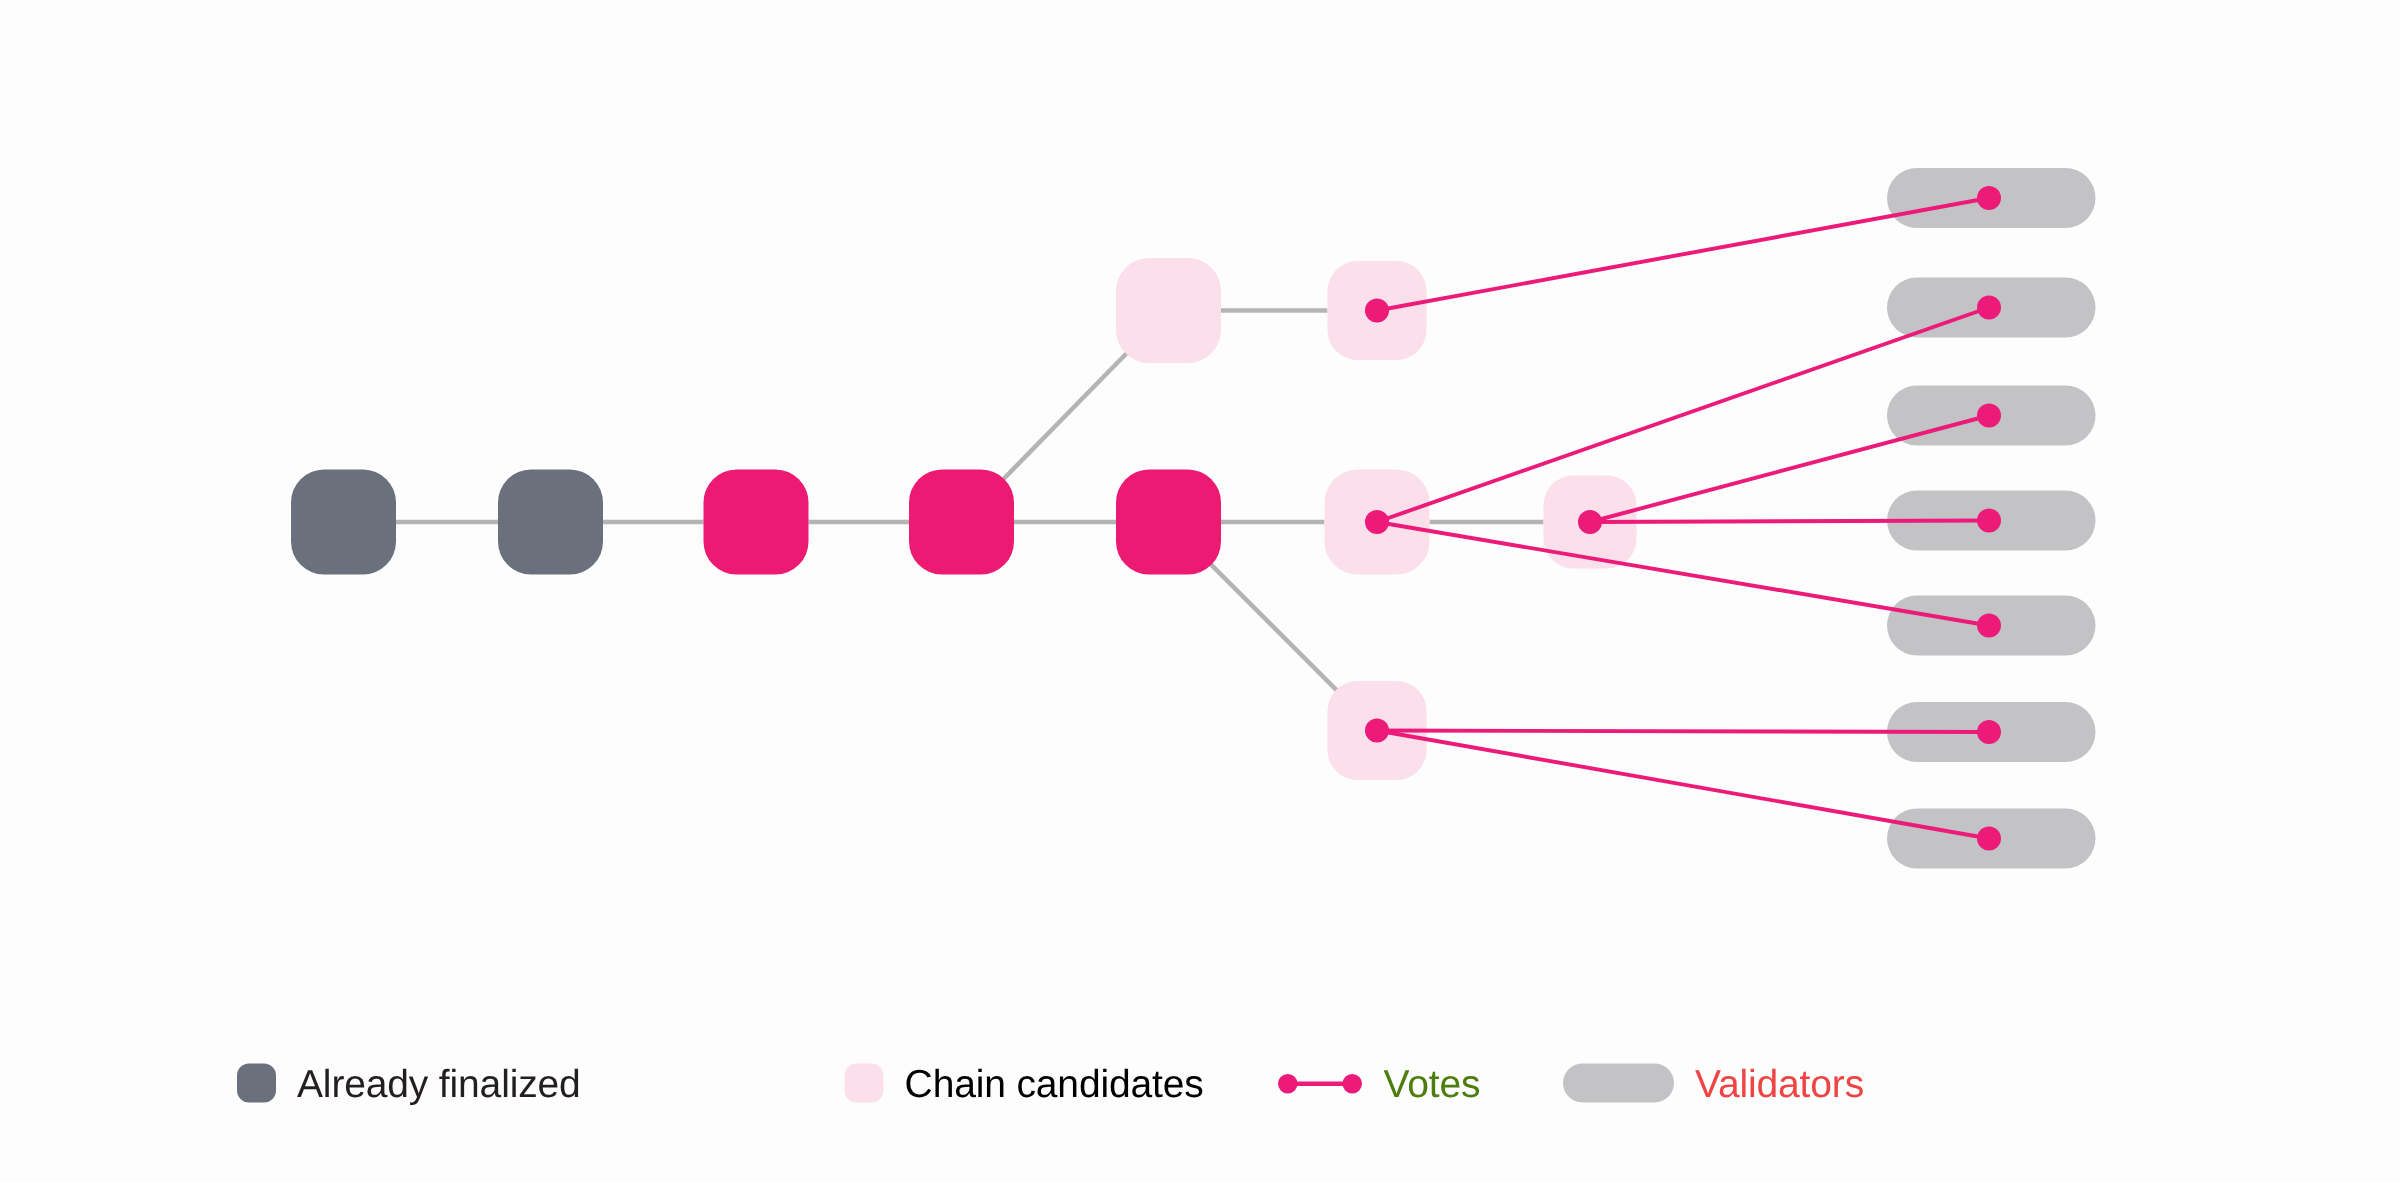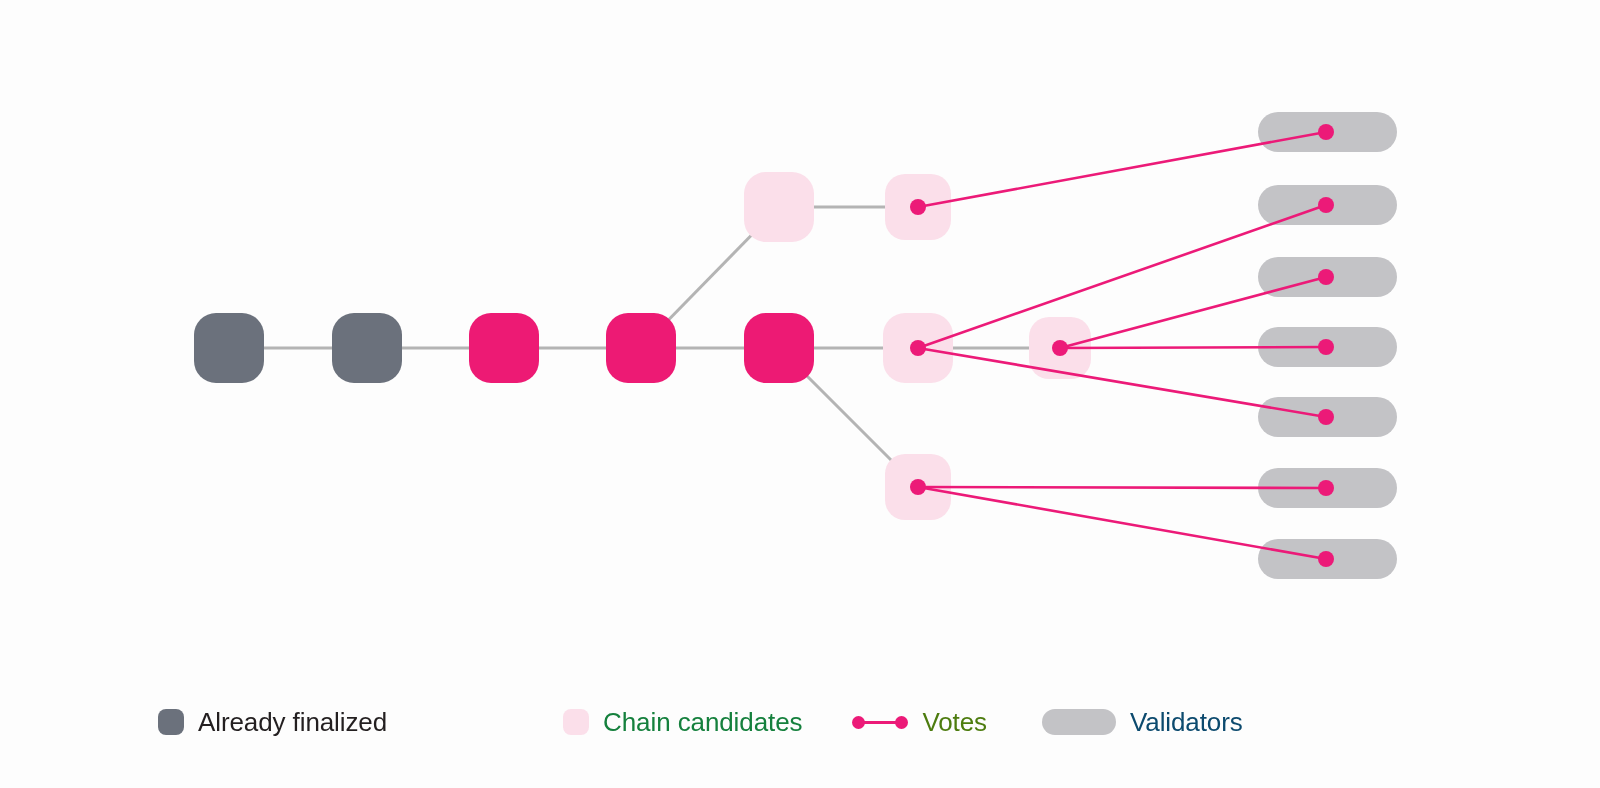--- a/index.html
+++ b/index.html
@@ -159,33 +159,33 @@
     <div class="legend-item">
       <span class="swatch-sq" style="background: rgb(107, 113, 124);"></span>
       <span class="legend-label" style="color: rgb(35, 31, 32);">Already finalized</span>
     </div>
     <div class="gap-1"></div>
 
     <div class="gap-2"></div>
 
     <div class="legend-item">
       <span class="swatch-sq" style="background: rgb(251, 223, 234);"></span>
-      <span class="legend-label" style="color: #15803d;">Chain candidates</span>
+      <span class="legend-label" style="color: #000000;">Chain candidates</span>
     </div>
     <div class="gap-3"></div>
 
     <div class="legend-item">
       <span class="swatch-votes">
         <span class="vdot left" style="background: rgb(236, 26, 120);"></span>
         <span class="vline" style="background: rgb(236, 26, 120);"></span>
         <span class="vdot right" style="background: rgb(236, 26, 120);"></span>
       </span>
       <span class="legend-label" style="color: #4d7c0f;">Votes</span>
     </div>
     <div class="gap-4"></div>
 
     <div class="legend-item">
       <span class="swatch-pill" style="background: rgb(195, 195, 198);"></span>
-      <span class="legend-label" style="color: #0c4a6e;">Validators</span>
+      <span class="legend-label" style="color: #ef4444;">Validators</span>
     </div>
 
   </div>
 </div>
 
 </body></html>

